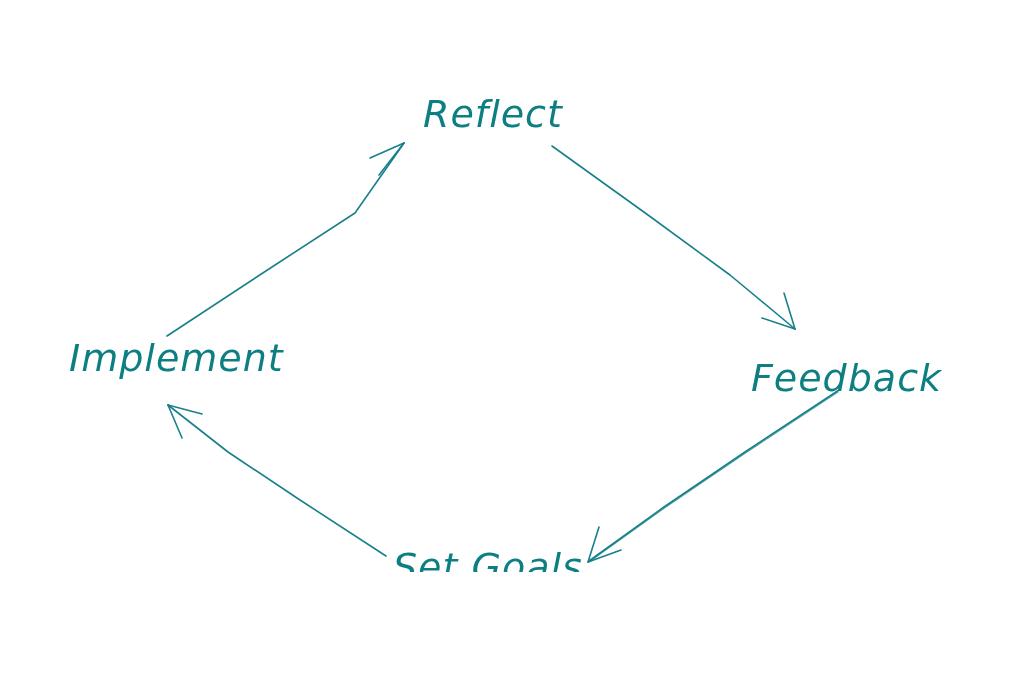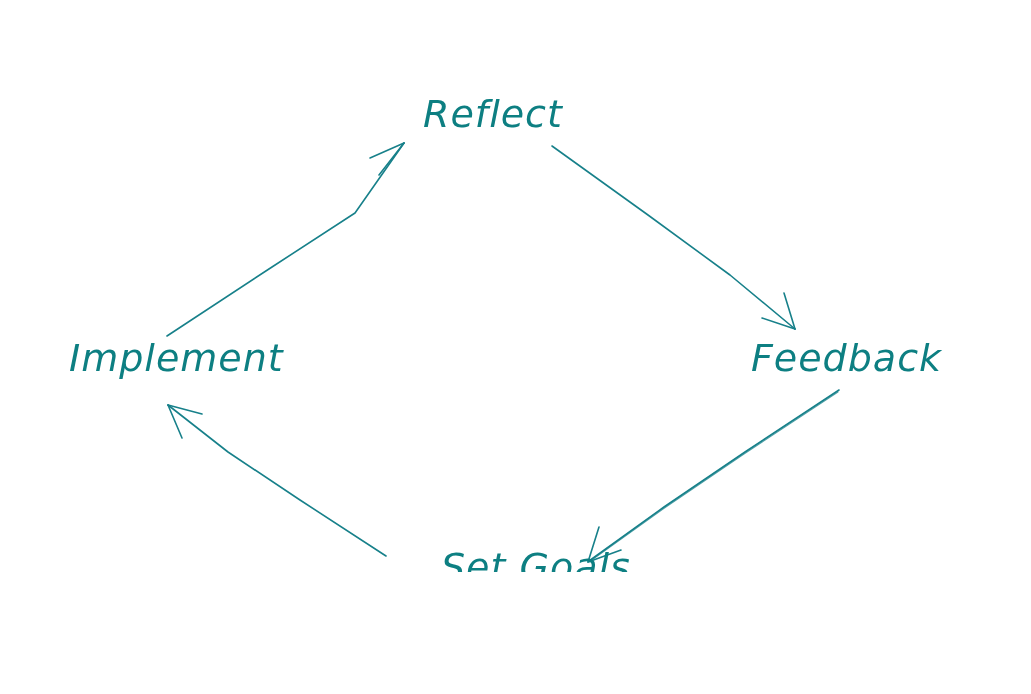--- a/index.html
+++ b/index.html
@@ -32,22 +32,22 @@
     font-size: 38px;
     font-weight: 400;
     font-style: italic;
     letter-spacing: 1.0px;
     white-space: nowrap;
     line-height: 1;
     -webkit-font-smoothing: antialiased;
   }
   
   #label-reflect   { left: 423px; top: 95px;  }
-  #label-feedback  { left: 751px; top: 339px; }
-  #label-setgoals  { left: 393px; top: 548px; margin-left: 48px; }
+  #label-feedback  { left: 751px; top: 359px; }
+  #label-setgoals  { left: 393px; top: 548px; }
   #label-implement { left: 69px;  top: 339px; text-align: center; }
 </style>
 </head>
 <body>
 
 <div id="canvas">
 
   <svg id="diagram-svg" viewBox="0 0 1031 694">
 
     <g>

